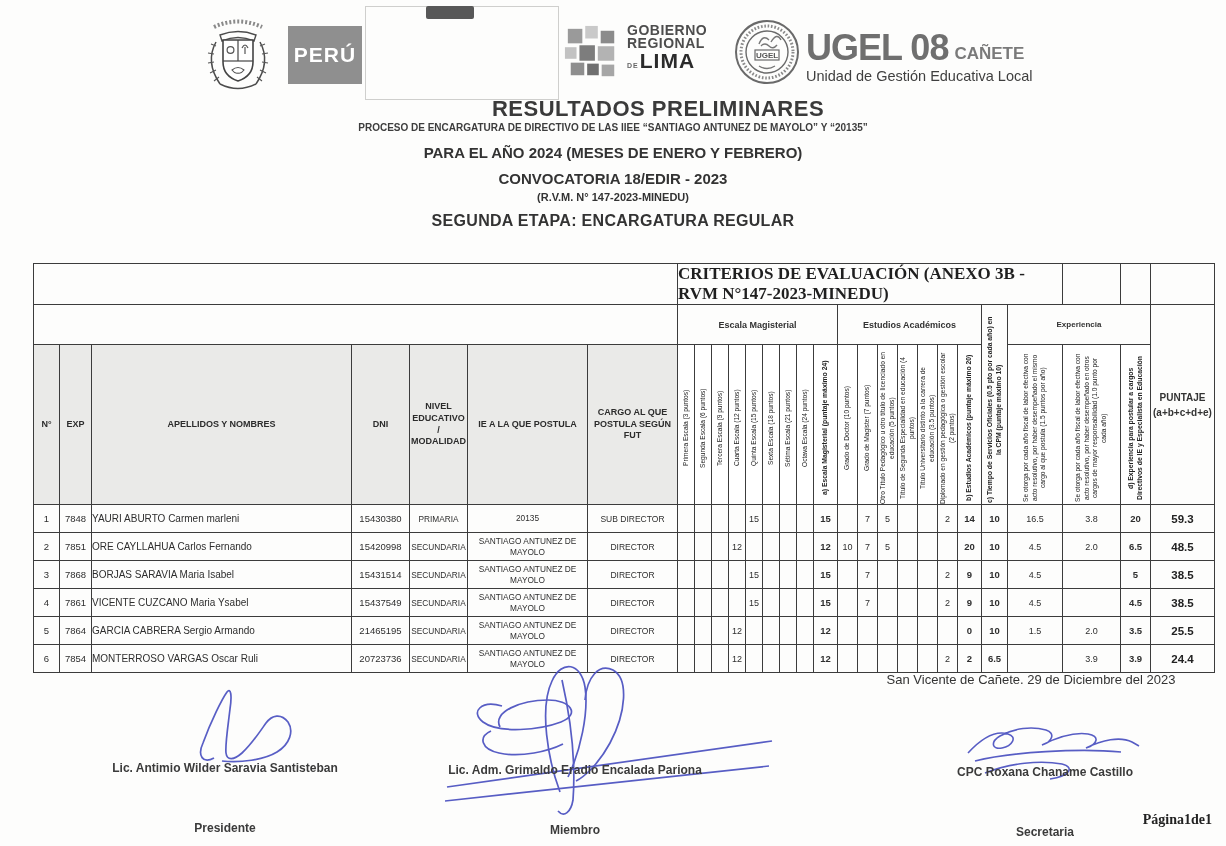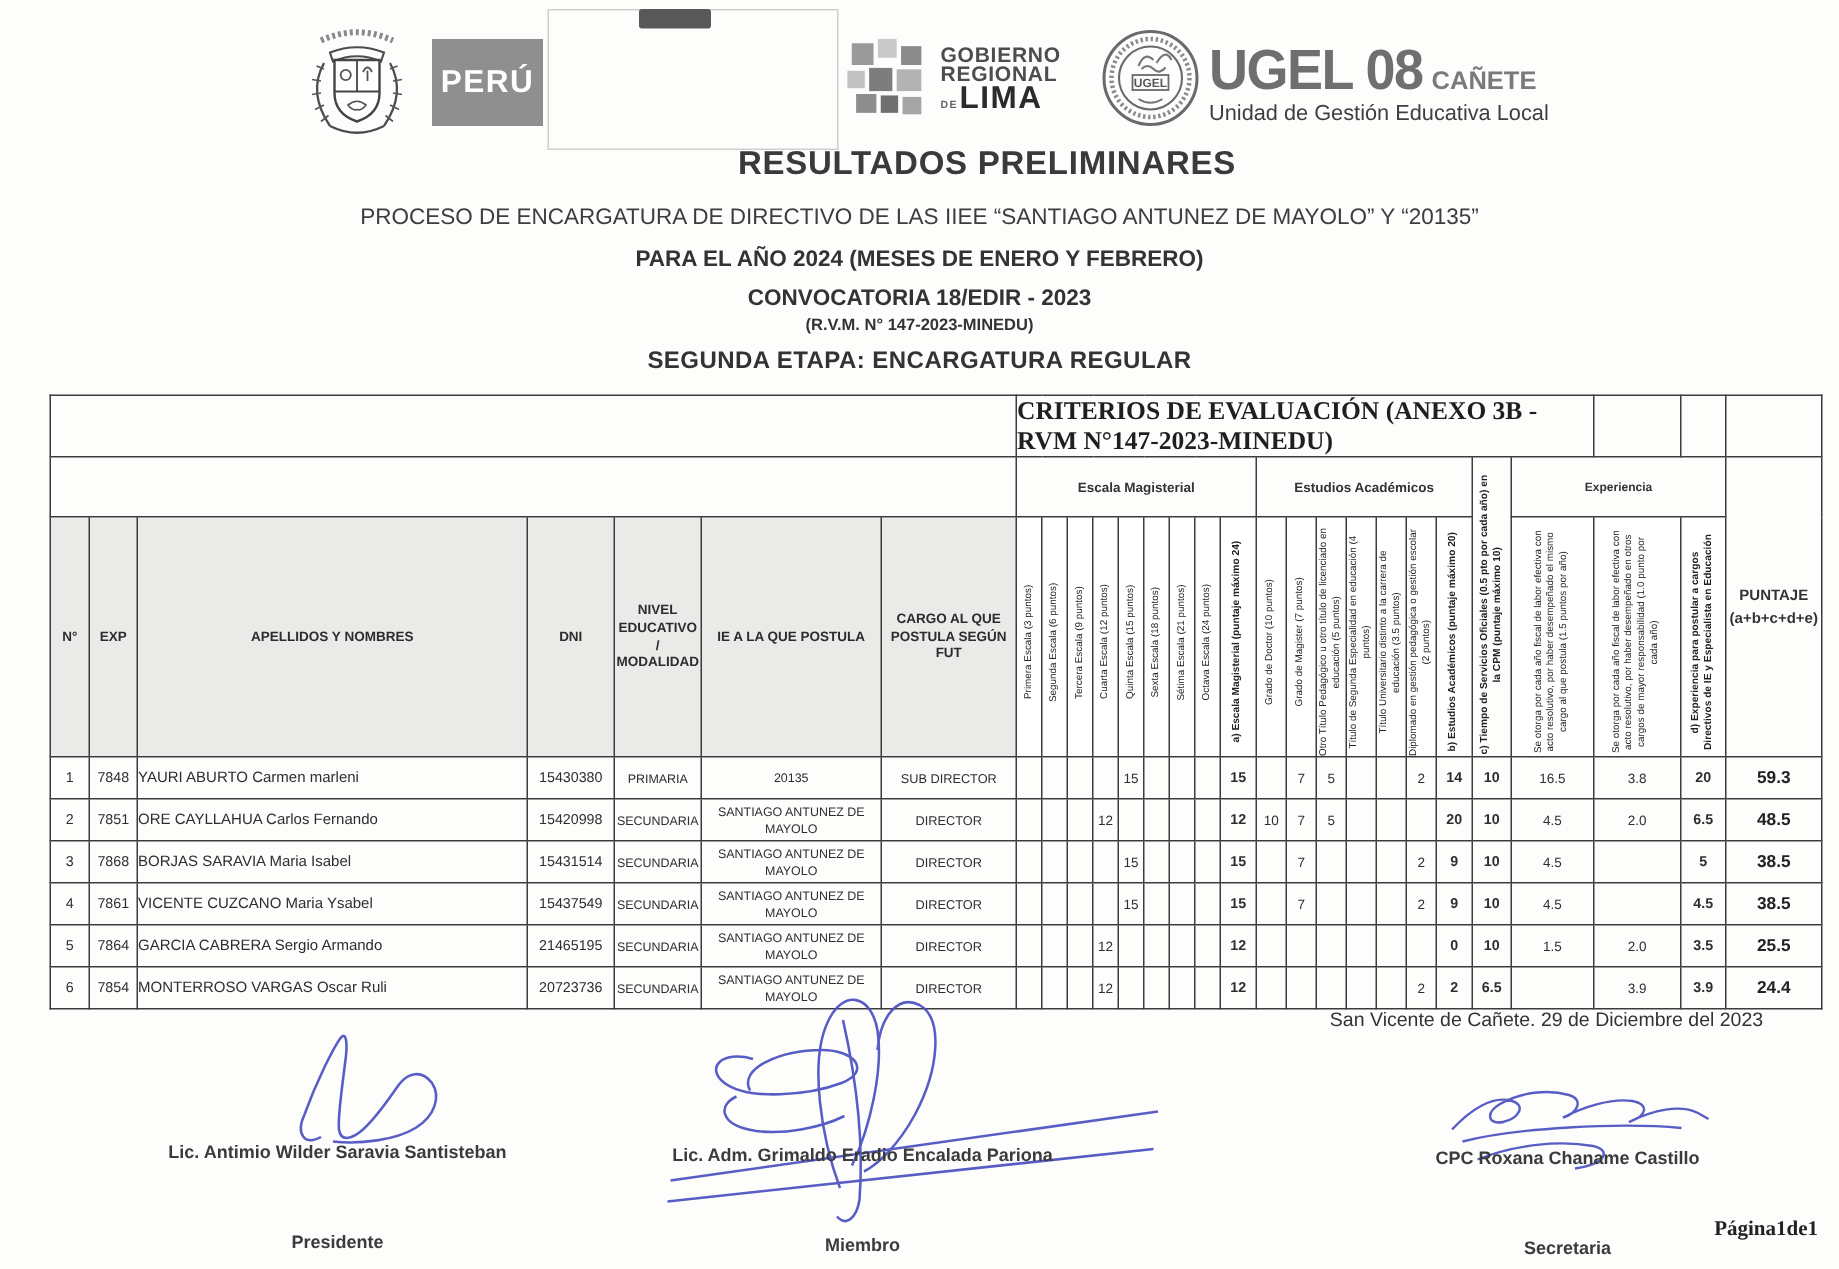--- a/index.html
+++ b/index.html
@@ -8,38 +8,38 @@
 
   
   .escudo{position:absolute;left:192px;top:14px;}
   .peru-box{position:absolute;left:288px;top:26px;width:74px;height:58px;background:#8f8f8f;
             color:#fff;display:flex;align-items:center;justify-content:center;
             font-size:21px;font-weight:bold;letter-spacing:1px;}
   .minedu-wrap{position:absolute;left:365px;top:6px;width:192px;height:92px;border:1px solid #cfcfcd;}
   .minedu-tab{position:absolute;left:60px;top:-1px;width:48px;height:13px;background:#585858;border-radius:2px;}
   .minedu-box{position:absolute;left:2px;top:8px;right:2px;height:76px;background:#979795;
               color:#fff;font-size:16px;line-height:1.15;display:flex;align-items:center;padding-left:12px;}
-  .grl{position:absolute;left:563px;top:24px;display:flex;align-items:center;gap:6px;}
+  .grl{position:absolute;left:563px;top:24px;display:flex;gap:6px;}
   .grl-text{font-weight:bold;color:#4d4d4d;line-height:.95;}
   .grl-text .t1{font-size:14px;letter-spacing:.5px;}
   .grl-text .t2{font-size:14px;letter-spacing:.5px;}
   .grl-text .de{font-size:7px;display:inline-block;margin-right:1px;color:#666;}
   .grl-text .t3{font-size:21px;color:#2b2b2b;letter-spacing:1px;}
   .ugel-seal{position:absolute;left:733px;top:18px;}
   .ugel-head{position:absolute;left:806px;top:26px;}
   .ugel-line1{display:flex;align-items:baseline;gap:6px;}
   .ugel-big{font-size:36px;font-weight:bold;color:#6f6f6f;letter-spacing:-1px;
             font-family:"Liberation Sans", sans-serif;transform:scaleY(1.05);}
   .ugel-small{font-size:17px;font-weight:bold;color:#7a7a7a;}
   .ugel-tag{font-size:14.5px;color:#3f3f3f;margin-top:0px;}
 
   
   .titles{position:absolute;left:0;top:96px;width:1226px;text-align:center;color:#333;}
   .t-main{font-size:22px;font-weight:bold;letter-spacing:.5px;margin-left:90px;color:#3a3a3a;}
-  .t-l1{font-size:15px;font-weight:normal;margin-top:14px;color:#3d3d3d;}
+  .t-l1{font-size:10px;font-weight:bold;color:#3d3d3d;}
   .t-l2{font-size:15px;font-weight:bold;margin-top:11px;}
   .t-l3{font-size:15px;font-weight:bold;margin-top:9px;}
   .t-l4{font-size:11px;font-weight:bold;margin-top:4px;}
   .t-l5{font-size:16px;font-weight:bold;margin-top:9px;letter-spacing:.3px;}
 
   
   table.results{position:absolute;left:33px;top:263px;border-collapse:collapse;table-layout:fixed;}
   table.results th, table.results td{border:1px solid #3c3c3c;padding:0;overflow:hidden;}
   th.spacer{border:none;background:transparent;}
   th.crit{font-family:"Liberation Serif", serif;font-size:17px;font-weight:bold;text-align:left;

